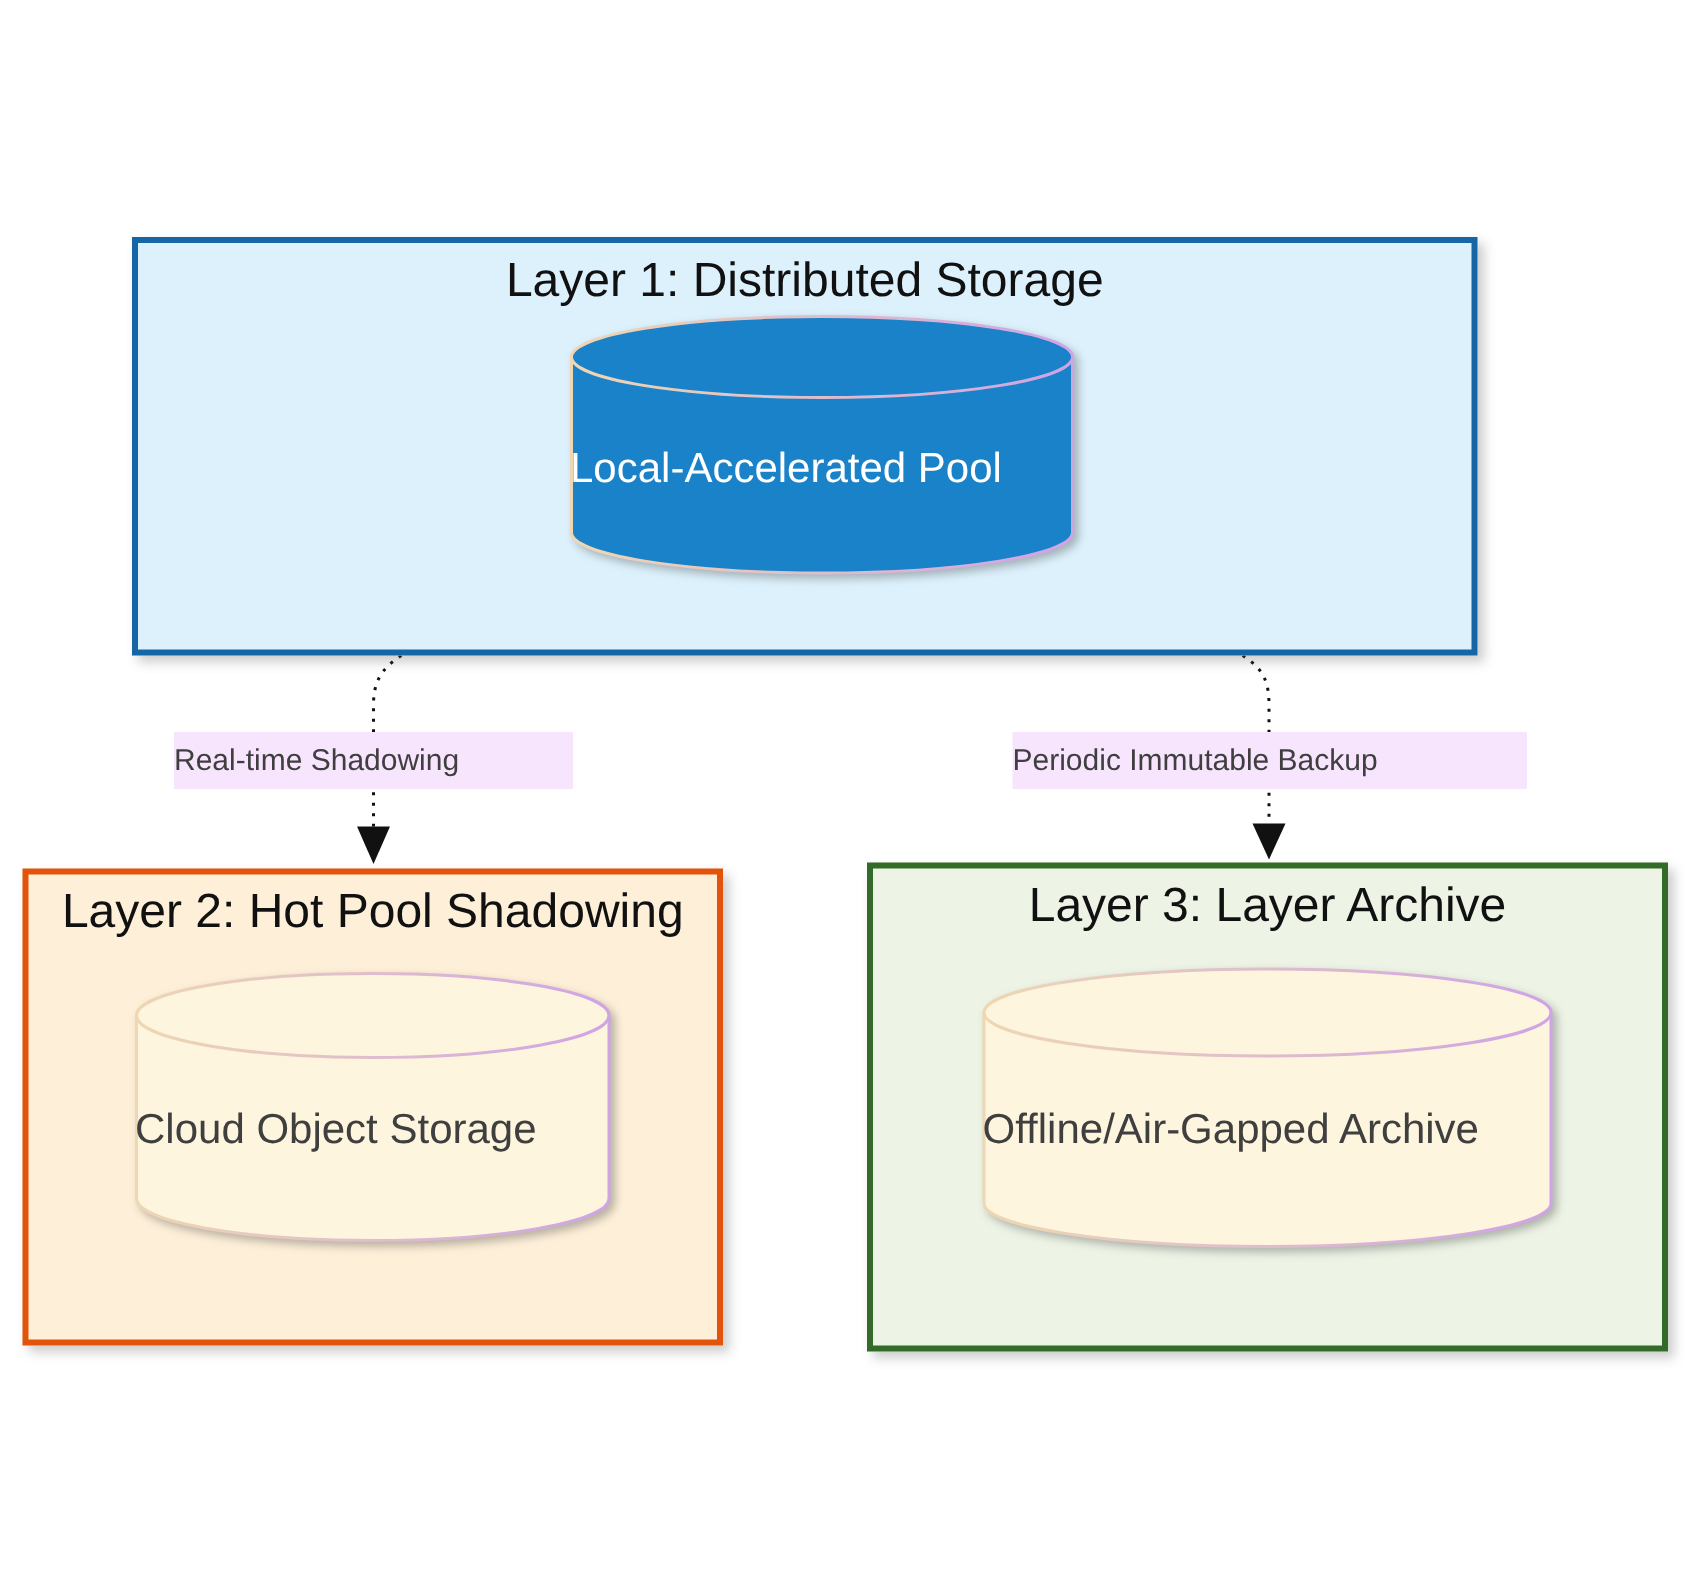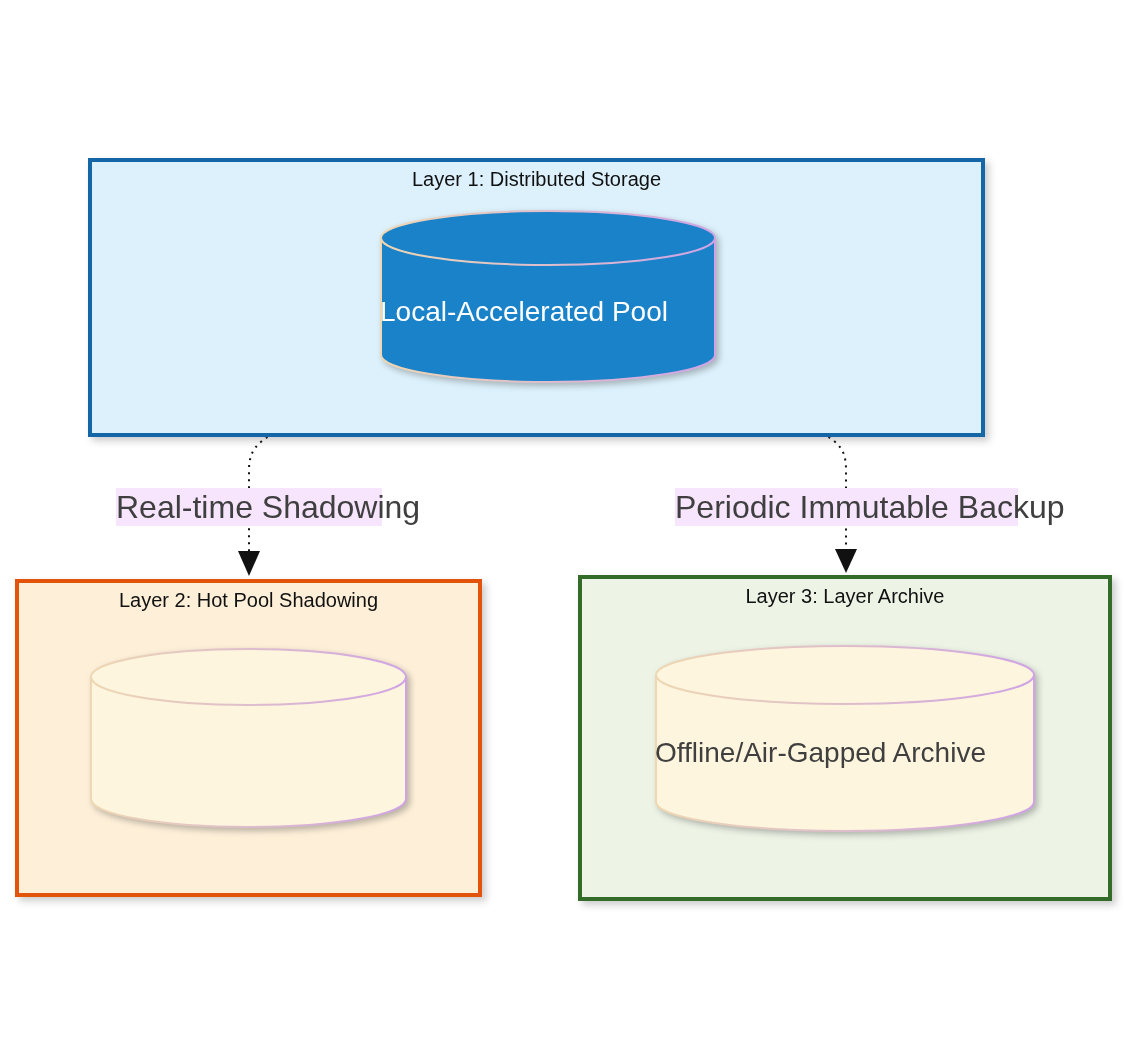--- a/index.html
+++ b/index.html
@@ -40,21 +40,21 @@
   }
   .layer3 {
     left: 578px; top: 575px; width: 534px; height: 326px;
     background: var(--l3-fill);
     border-color: var(--l3-border);
   }
   .box-title {
     position: absolute;
     left: 0; right: 0; top: 6px;
     text-align: center;
-    font-size: 20px;
+    font-size: 32px;
     color: var(--title-color);
     white-space: nowrap;
   }
   .cyl-svg {
     position: absolute;
     overflow: visible;
   }
   .cyl-shadow {
     filter: drop-shadow(3px 3px 3px rgba(60,60,60,0.35));
   }
@@ -65,21 +65,21 @@
     white-space: nowrap;
     pointer-events: none;
   }
   .cyl-label.light { color: var(--light-label-color); }
   .cyl-label.dark  { color: var(--dark-label-color); }
   .edge-label {
     position: absolute;
     height: 38px;
     line-height: 38px;
     text-align: left;
-    font-size: 32px;
+    font-size: 20px;
     color: var(--dark-label-color);
     background: var(--edge-label-bg);
     white-space: nowrap;
   }
   .edge-label-left  { left: 116px; top: 488px; width: 266px; }
   .edge-label-right { left: 675px; top: 488px; width: 343px; }
 </style>
 </head>
 <body>
 
@@ -115,20 +115,21 @@
   <svg class="cyl-svg cyl-shadow" style="left:90px; top:648px;" width="317" height="180" viewBox="0 0 317 180">
     <defs>
       <linearGradient id="g2" x1="0" y1="0" x2="1" y2="0">
         <stop offset="0" style="stop-color:var(--cyl-stroke-a)"></stop>
         <stop offset="1" style="stop-color:var(--cyl-stroke-b)"></stop>
       </linearGradient>
     </defs>
     <path d="M1,29 A157.5,28 0 0 1 316,29 L316,151 A157.5,28 0 0 1 1,151 Z" style="fill:var(--cyl-cream-fill)" stroke="url(#g2)" stroke-width="2"></path>
     <path d="M1,29 A157.5,28 0 0 0 316,29" fill="none" stroke="url(#g2)" stroke-width="2"></path>
   </svg>
+  <div class="cyl-label dark" style="left:90px; top:737px; width:317px;">Cloud Object Storage</div>
 
   <div class="layer-box layer3">
     <div class="box-title">Layer 3: Layer Archive</div>
   </div>
 
   <svg class="cyl-svg cyl-shadow" style="left:655px; top:645px;" width="380" height="187" viewBox="0 0 380 187">
     <defs>
       <linearGradient id="g3" x1="0" y1="0" x2="1" y2="0">
         <stop offset="0" style="stop-color:var(--cyl-stroke-a)"></stop>
         <stop offset="1" style="stop-color:var(--cyl-stroke-b)"></stop>

